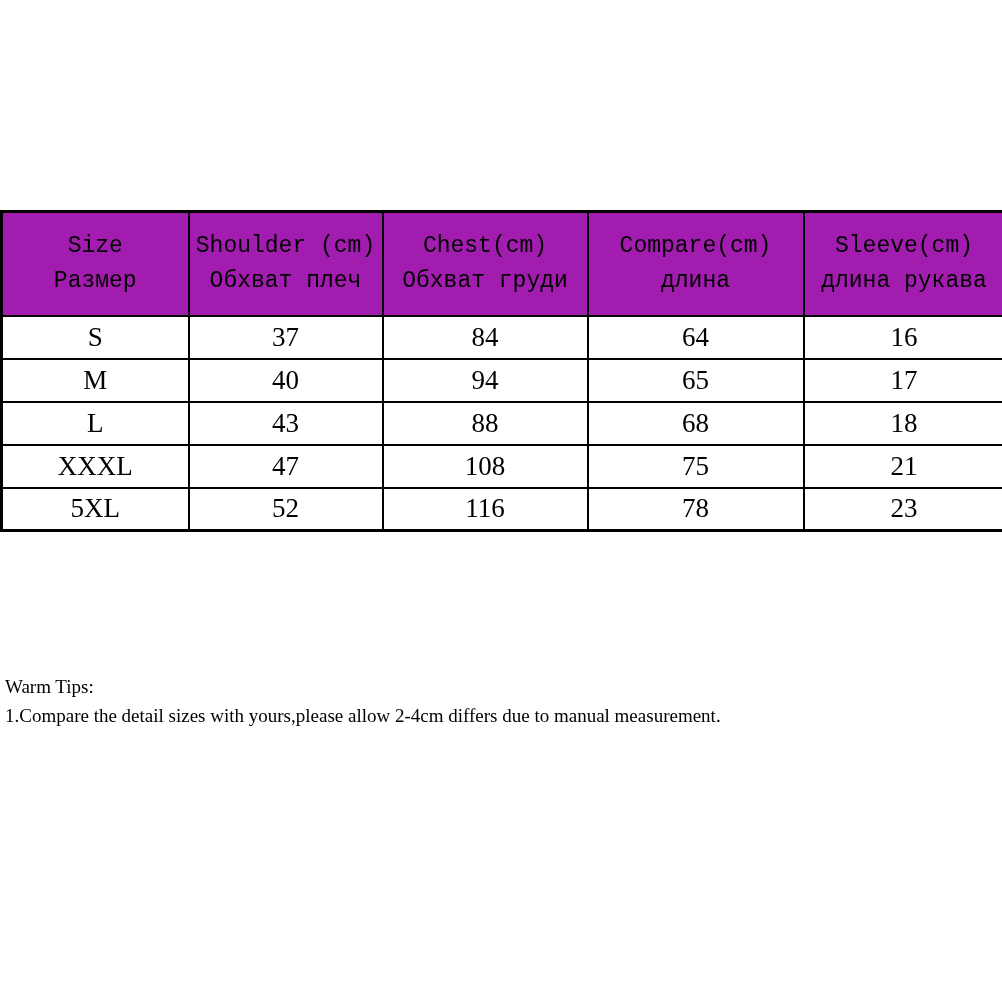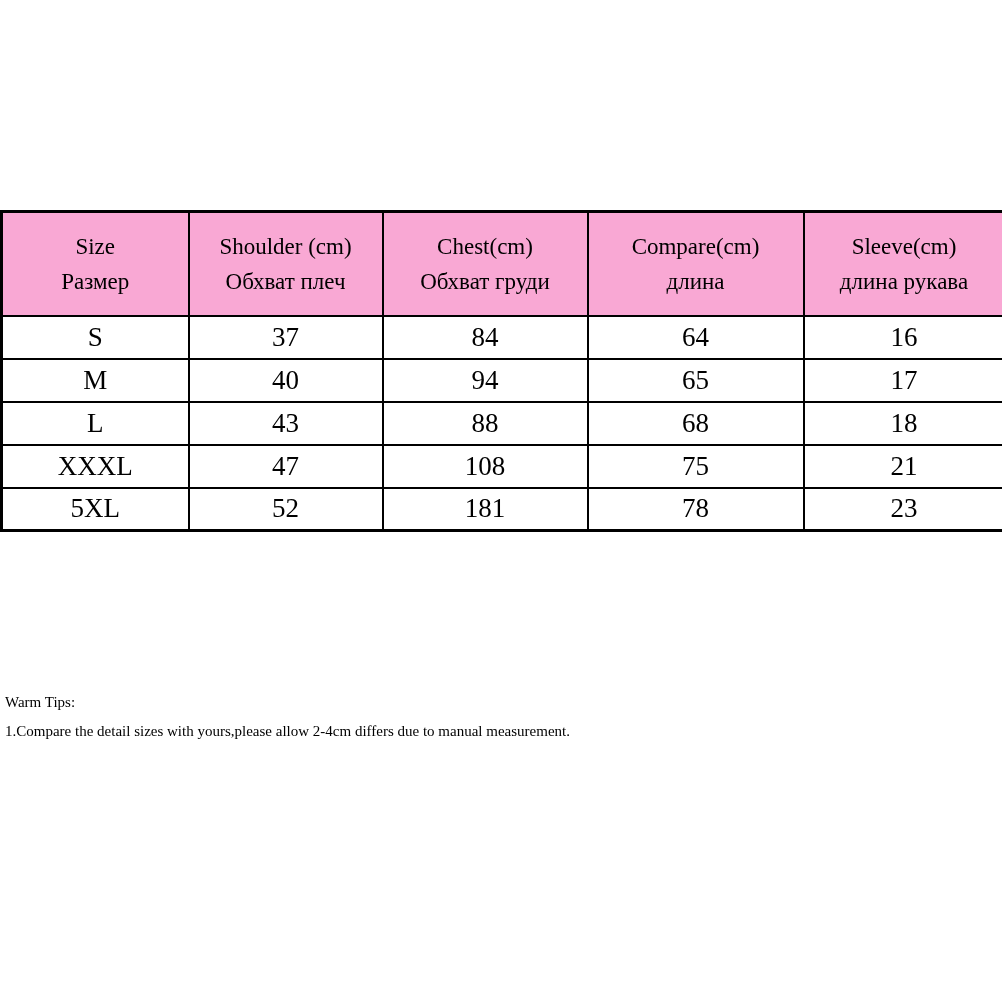--- a/index.html
+++ b/index.html
@@ -28,38 +28,39 @@
   }
   .size-table th, .size-table td {
     border: 2px solid #000;
     text-align: center;
     vertical-align: middle;
     padding: 0;
     overflow: hidden;
   }
   .size-table th:last-child, .size-table td:last-child { border-right: 0; margin-left: 18px; }
   .size-table thead th {
-    background: #f9a8d4;
+    background: #a21caf;
     height: 104px;
     font-weight: normal;
     font-size: 23px;
     line-height: 35px;
+    font-family: Liberation Mono, monospace;
   }
   .size-table tbody td {
     height: 43px;
     font-size: 27px;
     background: #ffffff;
   }
   .hdr-en, .hdr-ru { display: block; }
   .tips {
     position: absolute;
-    left: 0; top: 688px;
+    left: 0; top: 672px;
     width: 846px;
     padding: 0 12px 0 5px;
-    font-size: 15px;
+    font-size: 19px;
     line-height: 29px;
   }
   .tips p { margin: 0; }
 </style>
 </head>
 <body>
 
 <div class="page">
 
   <table class="size-table">
@@ -119,21 +120,21 @@
       <tr>
         <td>XXXL</td>
         <td>47</td>
         <td>108</td>
         <td>75</td>
         <td>21</td>
       </tr>
       <tr>
         <td>5XL</td>
         <td>52</td>
-        <td>181</td>
+        <td>116</td>
         <td>78</td>
         <td>23</td>
       </tr>
     </tbody>
   </table>
 
   <div class="tips">
     <p>Warm Tips:</p>
     <p>1.Compare the detail sizes with yours,please allow 2-4cm differs due to manual measurement.</p>
   </div>

